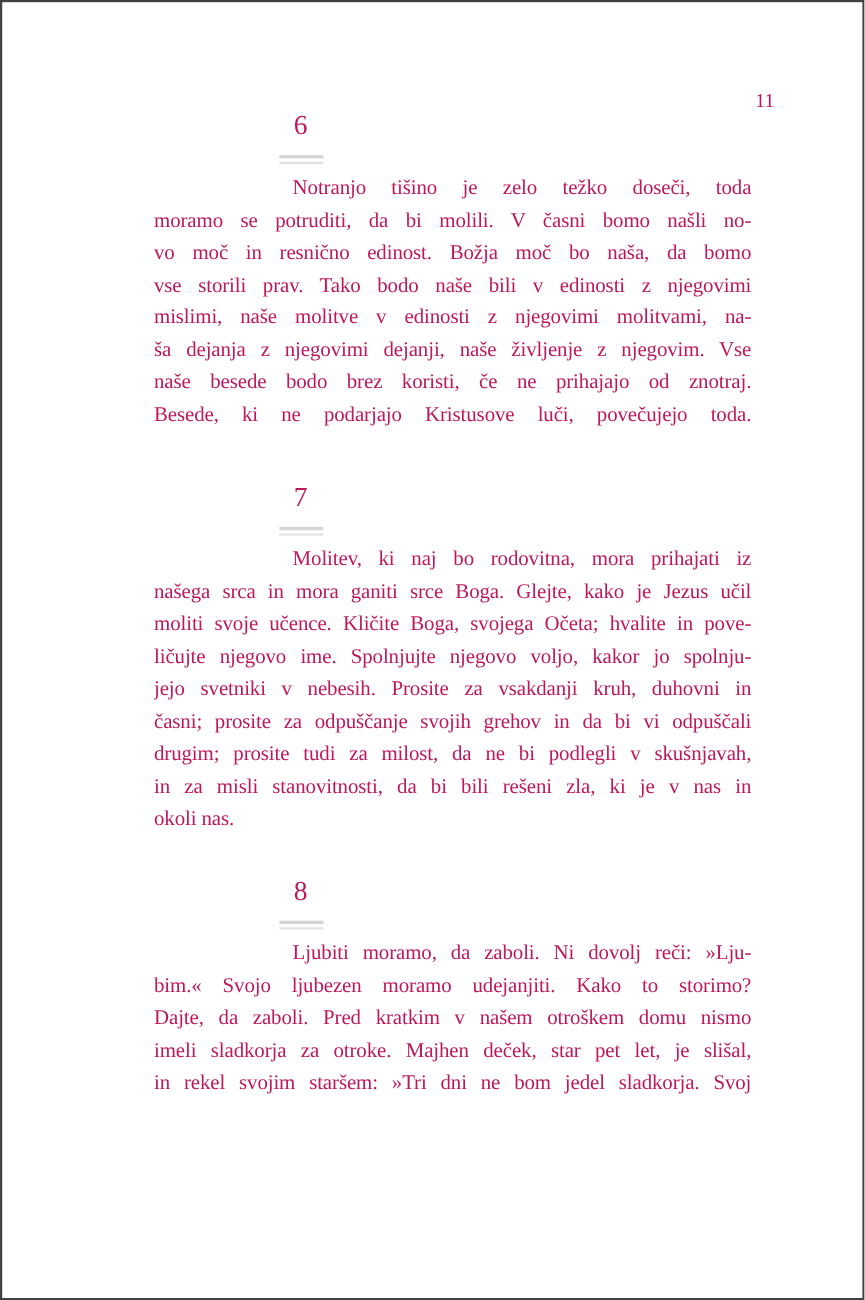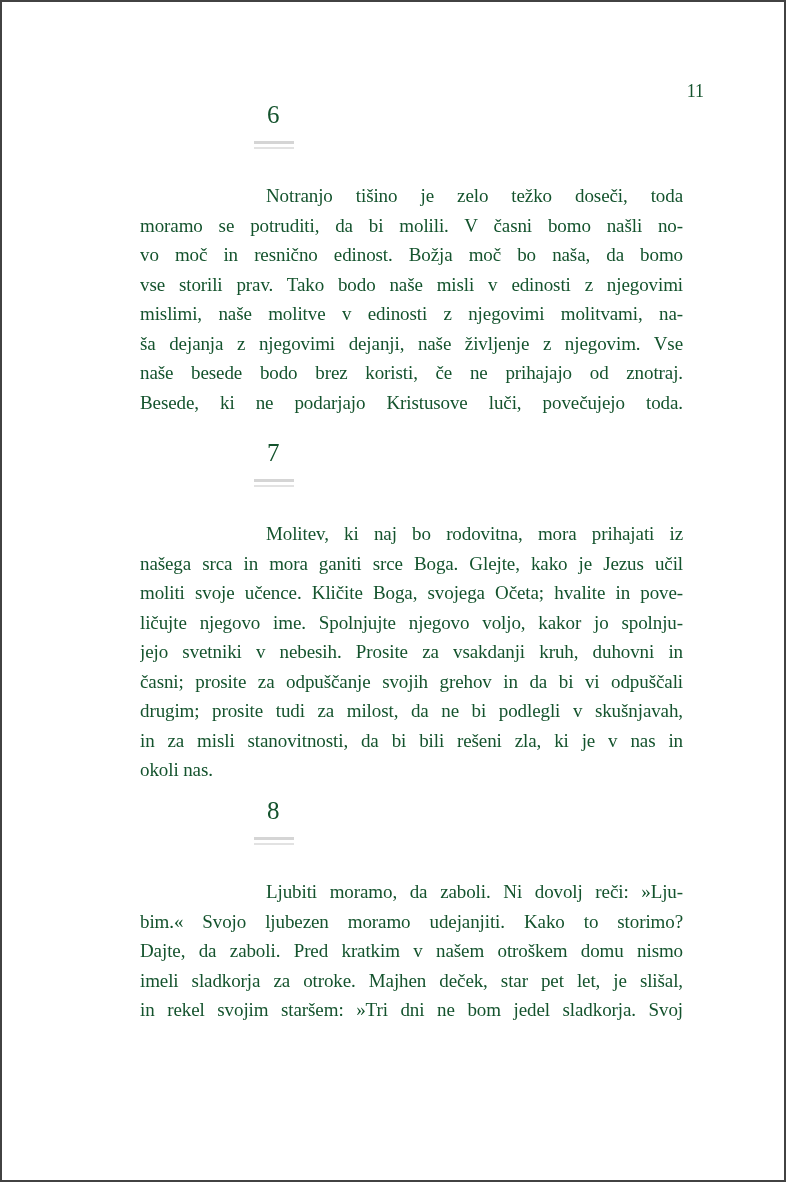--- a/index.html
+++ b/index.html
@@ -4,21 +4,21 @@
 <style>
   * { margin: 0; padding: 0; box-sizing: border-box; }
   html, body { background: #ffffff; }
   .page {
     position: relative;
     width: 786px;
     height: 1182px;
     background: #ffffff;
     border: 2px solid #424242;
     font-family: "Liberation Serif", "DejaVu Serif", serif;
-    color: #14532d;
+    color: #be185d;
     overflow: hidden;
   }
   .pagenum {
     position: absolute;
     top: 80px;
     right: 80px;
     font-size: 18px;
     line-height: 18px;
   }
   .sec {
@@ -35,21 +35,21 @@
     padding-left: 127px;
   }
   .double-rule {
     margin: 13px 0 0 114px;
     width: 40px;
     height: 8px;
     border-top: 3px solid #d5d5d5;
     border-bottom: 2px solid #e2e2e2;
   }
   .para {
-    margin-top: 32px;
+    margin-top: 7px;
     font-size: 19px;
     letter-spacing: -0.1px;
   }
   .line {
     height: 29.5px;
     line-height: 29.5px;
     overflow: hidden;
     text-align: justify;
     text-align-last: justify;
   }
@@ -63,21 +63,21 @@
 
   <div class="pagenum">11</div>
 
   <section class="sec sec-6">
     <div class="sec-num">6</div>
     <div class="double-rule"></div>
     <div class="para">
       <div class="line first">Notranjo tišino je zelo težko doseči, toda</div>
       <div class="line">moramo se potruditi, da bi molili. V časni bomo našli no-</div>
       <div class="line">vo moč in resnično edinost. Božja moč bo naša, da bomo</div>
-      <div class="line">vse storili prav. Tako bodo naše misli v edinosti z njegovimi</div>
+      <div class="line">vse storili prav. Tako bodo naše bili v edinosti z njegovimi</div>
       <div class="line">mislimi, naše molitve v edinosti z njegovimi molitvami, na-</div>
       <div class="line">ša dejanja z njegovimi dejanji, naše življenje z njegovim. Vse</div>
       <div class="line">naše besede bodo brez koristi, če ne prihajajo od znotraj.</div>
       <div class="line">Besede, ki ne podarjajo Kristusove luči, povečujejo toda.</div>
     </div>
   </section>
 
   <section class="sec sec-7">
     <div class="sec-num">7</div>
     <div class="double-rule"></div>

